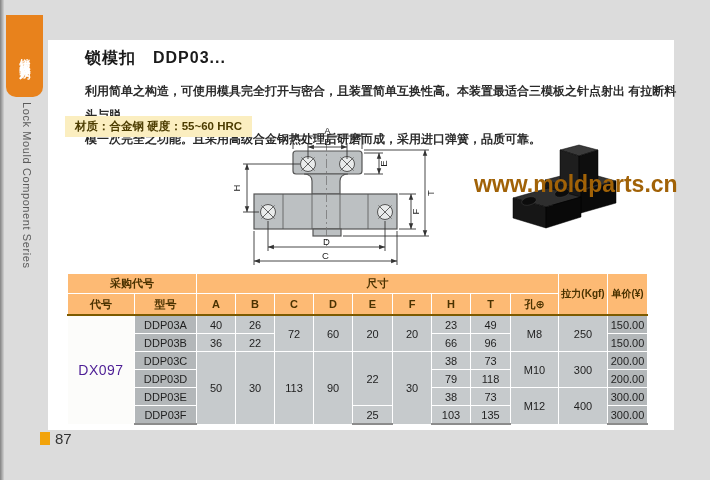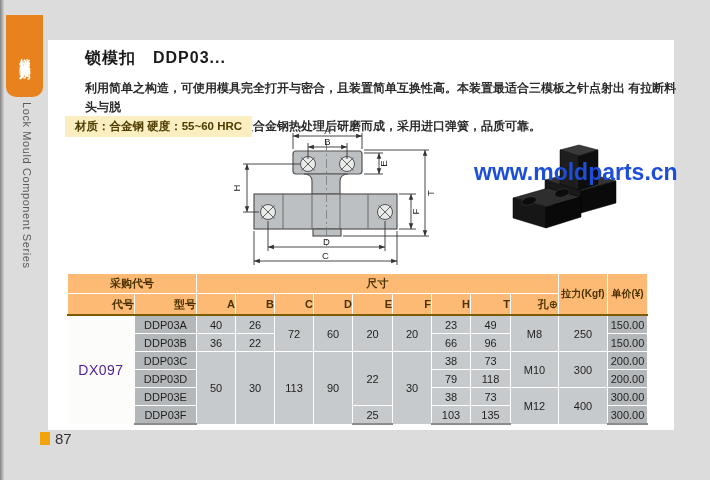--- a/index.html
+++ b/index.html
@@ -14,34 +14,34 @@
   
   .tab{position:absolute;left:6px;top:15px;width:37px;height:82px;background:#e8821c;
     border-radius:0 0 10px 10px;display:flex;align-items:center;justify-content:center;z-index:2;}
   .tab-text{writing-mode:vertical-rl;text-orientation:upright;color:#ffffff;
     font-size:11px;font-weight:bold;letter-spacing:2px;line-height:1;}
   .series{position:absolute;left:21px;top:102px;writing-mode:vertical-rl;
     font-size:11px;color:#5a5a5a;letter-spacing:0.6px;white-space:nowrap;}
   
   .title{position:absolute;left:37px;top:8px;font-size:16px;font-weight:bold;color:#1a1a1a;letter-spacing:1px;}
   .desc{position:absolute;left:37px;top:39px;width:592px;font-size:12px;font-weight:bold;
-    color:#2a2a2a;line-height:19px;}
+    color:#2a2a2a;line-height:24px;}
   .material{position:absolute;left:17px;top:76px;background:#fbeec0;color:#4c3c00;
     font-size:11.5px;font-weight:bold;padding:3px 10px;white-space:nowrap;}
   
   .diagram{position:absolute;left:167px;top:86px;}
-  .watermark{position:absolute;left:426px;top:119px;font-size:23px;font-weight:bold;
-    color:#1d4ed8;z-index:3;white-space:nowrap;}
+  .watermark{position:absolute;left:426px;top:131px;font-size:23px;font-weight:bold;
+    color:#a16207;z-index:3;white-space:nowrap;}
   .product{position:absolute;left:435px;top:100px;z-index:2;}
   
   .spec-table{position:absolute;left:19px;top:233px;border-collapse:collapse;table-layout:fixed;}
   .spec-table th,.spec-table td{padding:0;text-align:center;vertical-align:middle;
     border:1px solid #ffffff;overflow:hidden;}
   .spec-table thead th{background:#fdba74;color:#4a3200;font-size:11px;font-weight:bold;height:19px;}
-  .spec-table thead tr.h2 th{height:20px;text-align:right;}
+  .spec-table thead tr.h2 th{height:20px;}
   .spec-table thead th.h-small{font-size:10px;}
   .spec-table thead tr.h2 th,
   .spec-table thead th[rowspan]{border-bottom:2px solid #7c5a00;}
   .spec-table tbody td{background:#c6cacc;color:#1f1f1f;font-size:11px;height:17px;}
   .spec-table tbody td.model,.spec-table tbody td.price{background:#b3b7b9;}
   .spec-table tbody td.code{background:#fcfcfa;color:#4c1d95;font-size:14px;letter-spacing:0.5px;}
   .spec-table tbody tr:last-child td{border-bottom:2px solid #8c8c8c;}
   
   .page-bullet{position:absolute;left:40px;top:432px;width:10px;height:13px;background:#f2a30b;}
   .page-num{position:absolute;left:55px;top:430px;font-size:15px;color:#333333;}

